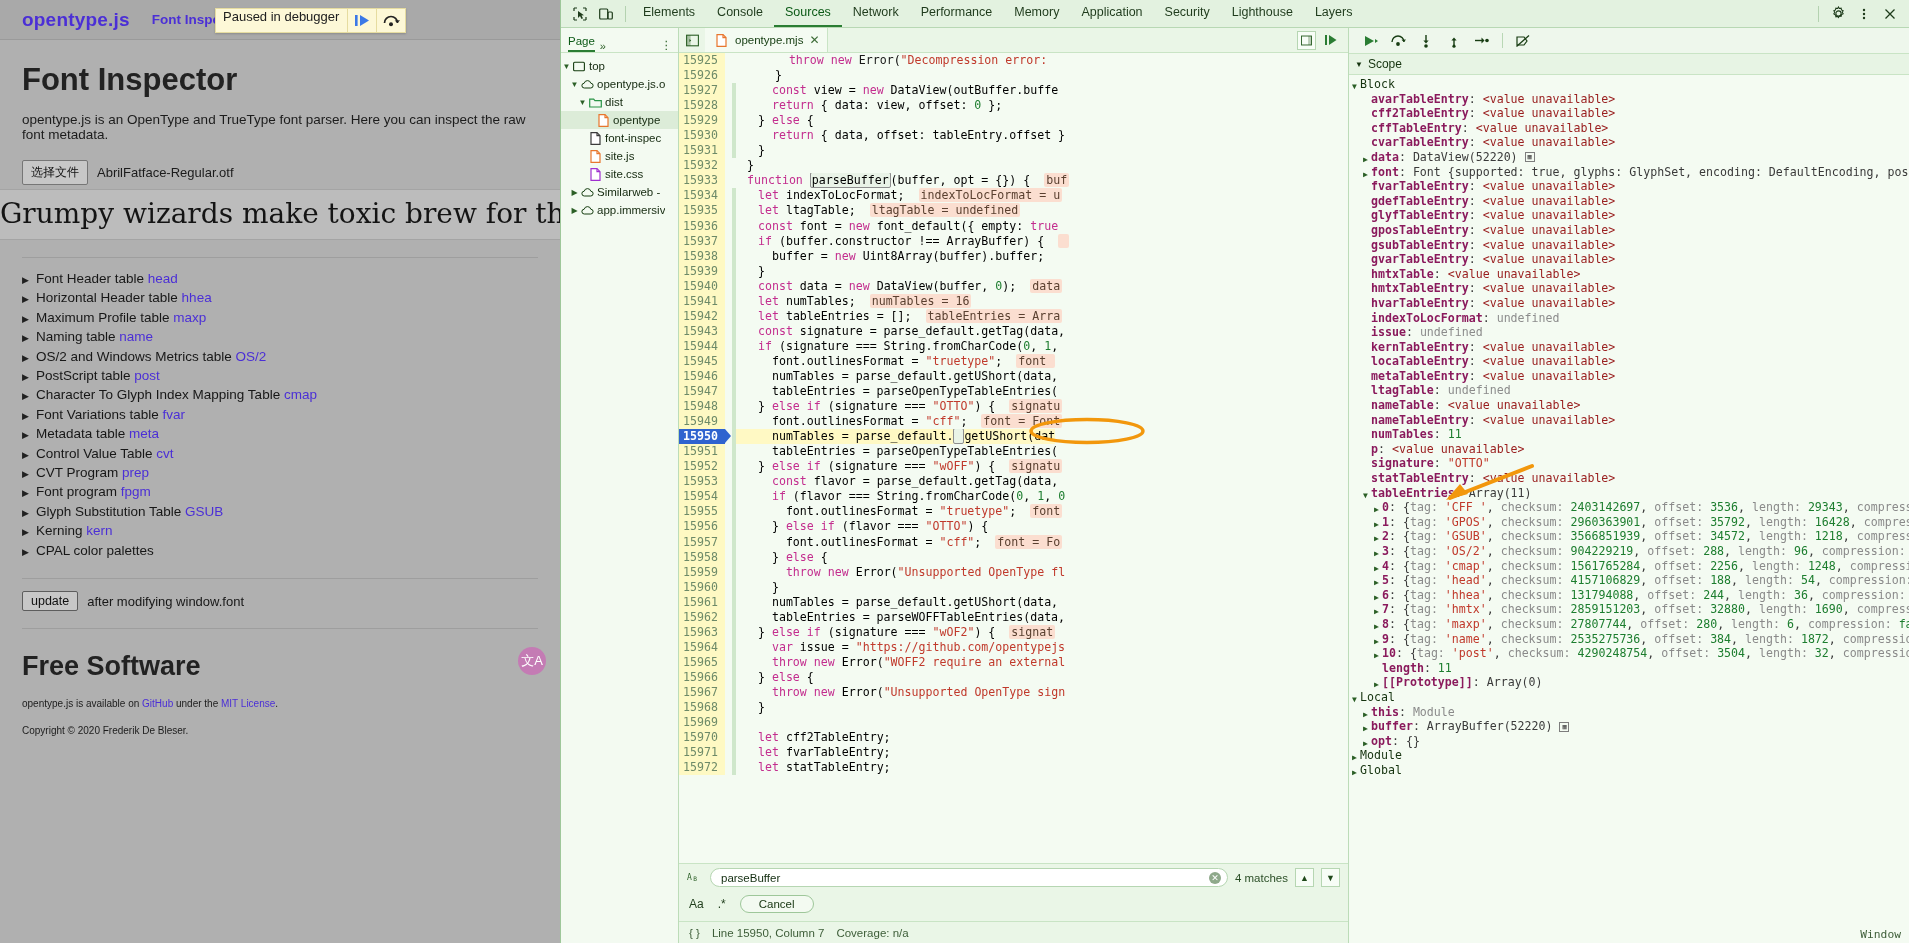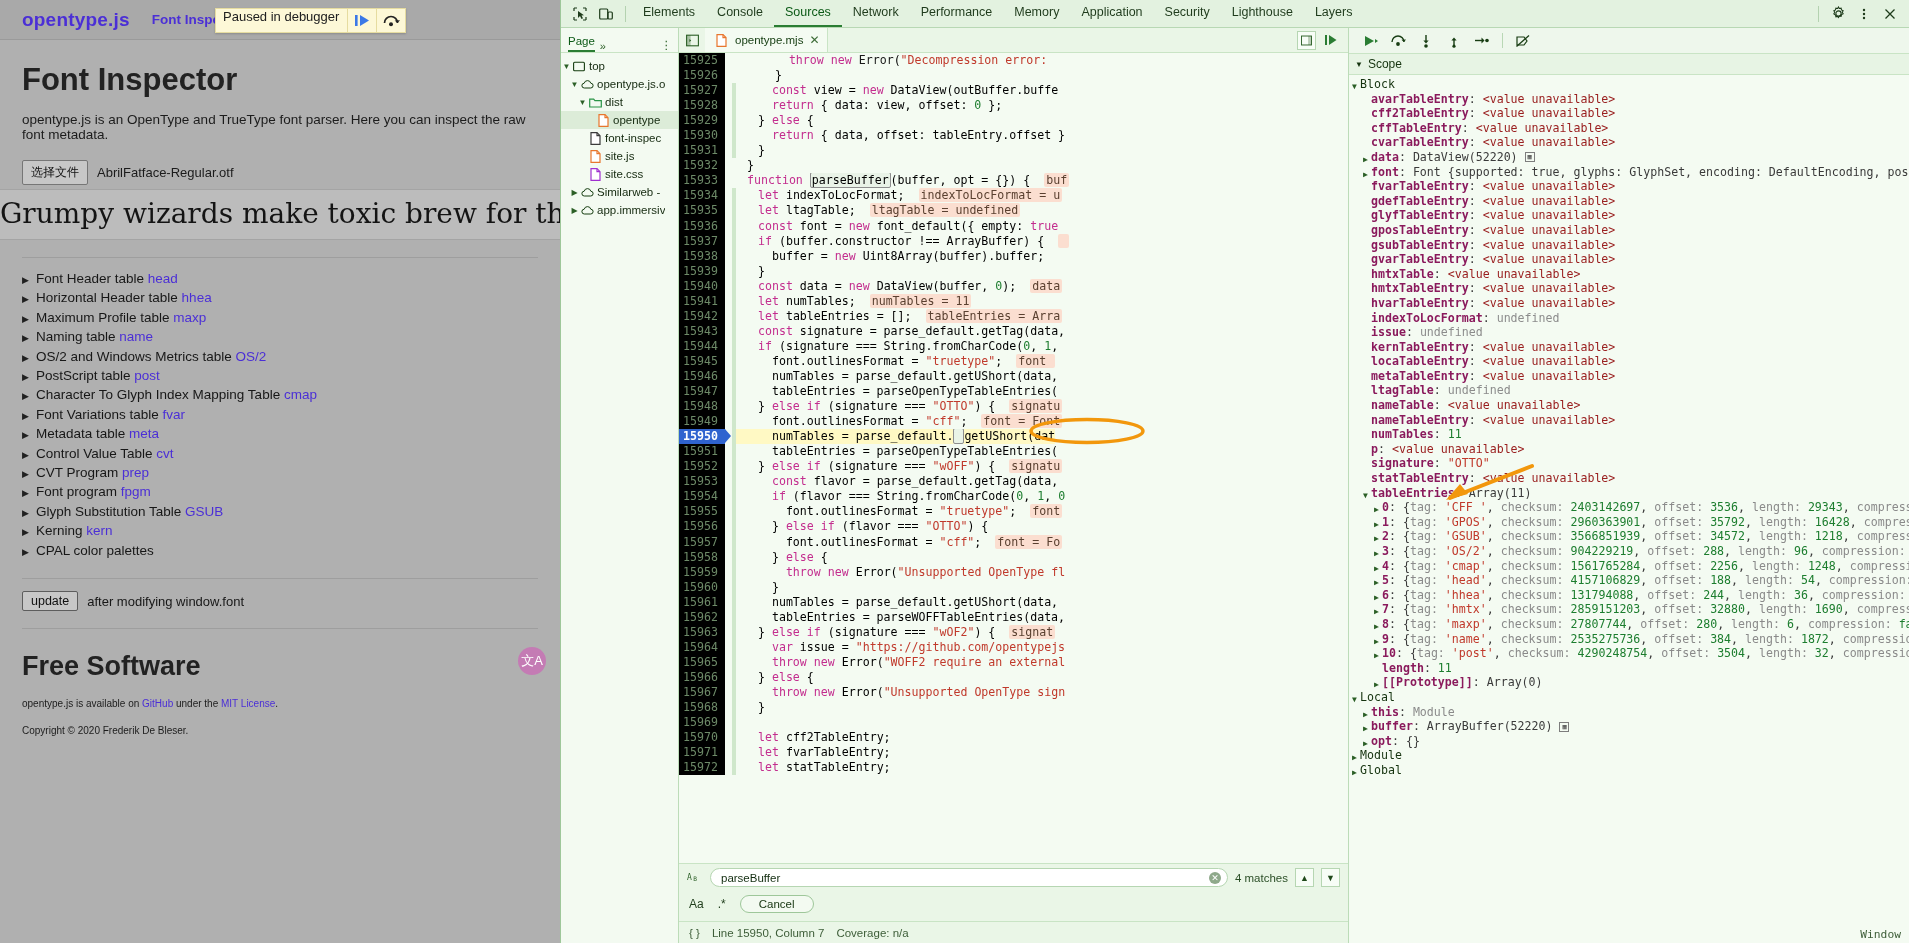--- a/index.html
+++ b/index.html
@@ -142,21 +142,21 @@
   .ed-tabbar { height: 25px; display: flex; align-items: center; border-bottom: 1px solid #c9e4c5; background: #eaf6e7; }
   .ed-tab { display: flex; align-items: center; gap: 6px; font-size: 11.5px; padding: 0 8px; height: 100%; background: #f4fbf2; color: #133b0f; border-right: 1px solid #c9e4c5; }
   .ed-tab .x { font-size: 12px; color: #3a6a34; cursor: pointer; }
   .ed-tab-icon { width: 16px; height: 15px; display:flex; align-items:center; justify-content:center; }
   .ed-tabbar .right { margin-left: auto; display: flex; align-items: center; gap: 2px; padding-right: 4px; }
 
   .code-area { flex: 1; position: relative; overflow: hidden; font-family: "DejaVu Sans Mono", monospace; font-size: 11.6px; line-height: 15.05px; }
   .cline { display: flex; height: 15.05px; white-space: pre; }
   .cline .gut {
     width: 46px; min-width: 46px; text-align: right; padding-right: 7px;
-    color: #6d8a68; background: #000000; user-select: none;
+    color: #6d8a68; background: #fef9c3; user-select: none;
   }
   .cline.cur .gut { background: #2f63cf; color: #fff; font-weight: bold; position: relative; }
   .cline.cur .gut::after{
     content:""; position:absolute; right:-6px; top:0; width:0; height:0;
     border-top:7.5px solid transparent; border-bottom:7.5px solid transparent; border-left:6px solid #2f63cf;
   }
   .cline .barA { width: 4px; min-width: 4px; background: #cfe7cb; }
   .cline .barB { width: 7px; min-width: 7px; }
   .cline .txt { padding-left: 8px; overflow: hidden; }
   .cline.cur .txt { background: #fff9c4; }
@@ -492,21 +492,21 @@
             <div class="cline"><span class="gut">15931</span><span class="barB"></span><span class="barA"></span><span class="txt">  }</span></div>
             <div class="cline"><span class="gut">15932</span><span class="barB"></span><span class="barB"></span><span class="txt">}</span></div>
             <div class="cline"><span class="gut">15933</span><span class="barB"></span><span class="barB"></span><span class="txt"><span class="kw">function</span> <span class="boxed">parseBuffer</span>(buffer, opt = {}) {  <span class="inl">buf</span></span></div>
             <div class="cline"><span class="gut">15934</span><span class="barB"></span><span class="barA"></span><span class="txt">  <span class="kw">let</span> indexToLocFormat;  <span class="inl">indexToLocFormat = u</span></span></div>
             <div class="cline"><span class="gut">15935</span><span class="barB"></span><span class="barA"></span><span class="txt">  <span class="kw">let</span> ltagTable;  <span class="inl">ltagTable = undefined</span></span></div>
             <div class="cline"><span class="gut">15936</span><span class="barB"></span><span class="barA"></span><span class="txt">  <span class="kw">const</span> font = <span class="kw">new</span> font_default({ empty: <span class="kw">true</span></span></div>
             <div class="cline"><span class="gut">15937</span><span class="barB"></span><span class="barA"></span><span class="txt">  <span class="kw">if</span> (buffer.constructor !== ArrayBuffer) {  <span class="inl">&nbsp;</span></span></div>
             <div class="cline"><span class="gut">15938</span><span class="barB"></span><span class="barA"></span><span class="txt">    buffer = <span class="kw">new</span> Uint8Array(buffer).buffer;</span></div>
             <div class="cline"><span class="gut">15939</span><span class="barB"></span><span class="barA"></span><span class="txt">  }</span></div>
             <div class="cline"><span class="gut">15940</span><span class="barB"></span><span class="barA"></span><span class="txt">  <span class="kw">const</span> data = <span class="kw">new</span> DataView(buffer, <span class="num">0</span>);  <span class="inl">data</span></span></div>
-            <div class="cline"><span class="gut">15941</span><span class="barB"></span><span class="barA"></span><span class="txt">  <span class="kw">let</span> numTables;  <span class="inl">numTables = 11</span></span></div>
+            <div class="cline"><span class="gut">15941</span><span class="barB"></span><span class="barA"></span><span class="txt">  <span class="kw">let</span> numTables;  <span class="inl">numTables = 16</span></span></div>
             <div class="cline"><span class="gut">15942</span><span class="barB"></span><span class="barA"></span><span class="txt">  <span class="kw">let</span> tableEntries = [];  <span class="inl">tableEntries = Arra</span></span></div>
             <div class="cline"><span class="gut">15943</span><span class="barB"></span><span class="barA"></span><span class="txt">  <span class="kw">const</span> signature = parse_default.getTag(data,</span></div>
             <div class="cline"><span class="gut">15944</span><span class="barB"></span><span class="barA"></span><span class="txt">  <span class="kw">if</span> (signature === String.fromCharCode(<span class="num">0</span>, <span class="num">1</span>,</span></div>
             <div class="cline"><span class="gut">15945</span><span class="barB"></span><span class="barA"></span><span class="txt">    font.outlinesFormat = <span class="str">"truetype"</span>;  <span class="inl">font </span></span></div>
             <div class="cline"><span class="gut">15946</span><span class="barB"></span><span class="barA"></span><span class="txt">    numTables = parse_default.getUShort(data,</span></div>
             <div class="cline"><span class="gut">15947</span><span class="barB"></span><span class="barA"></span><span class="txt">    tableEntries = parseOpenTypeTableEntries(</span></div>
             <div class="cline"><span class="gut">15948</span><span class="barB"></span><span class="barA"></span><span class="txt">  } <span class="kw">else if</span> (signature === <span class="str">"OTTO"</span>) {  <span class="inl">signatu</span></span></div>
             <div class="cline"><span class="gut">15949</span><span class="barB"></span><span class="barA"></span><span class="txt">    font.outlinesFormat = <span class="str">"cff"</span>;  <span class="inl">font = Font</span></span></div>
             <div class="cline cur"><span class="gut">15950</span><span class="barB"></span><span class="barA"></span><span class="txt">    numTables = parse_default.<span class="boxed">&nbsp;</span>getUShort(dat</span></div>
             <div class="cline"><span class="gut">15951</span><span class="barB"></span><span class="barA"></span><span class="txt">    tableEntries = parseOpenTypeTableEntries(</span></div>

